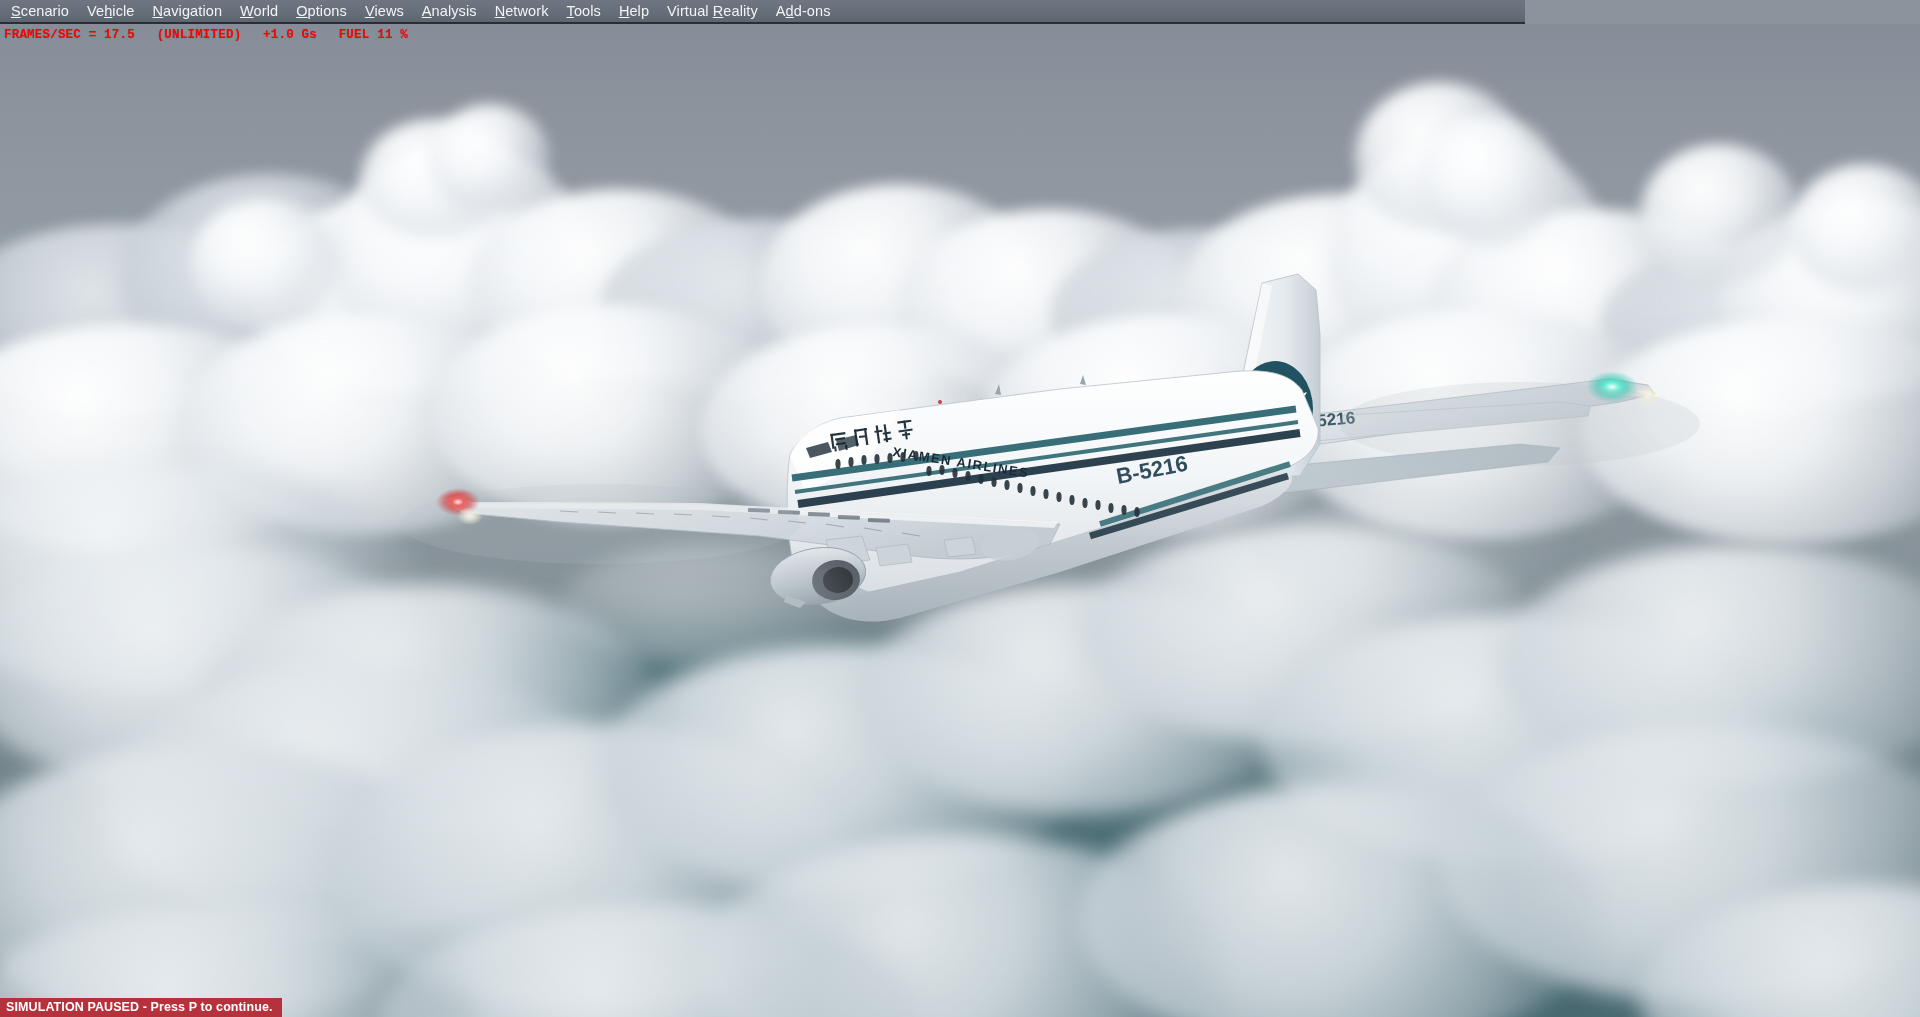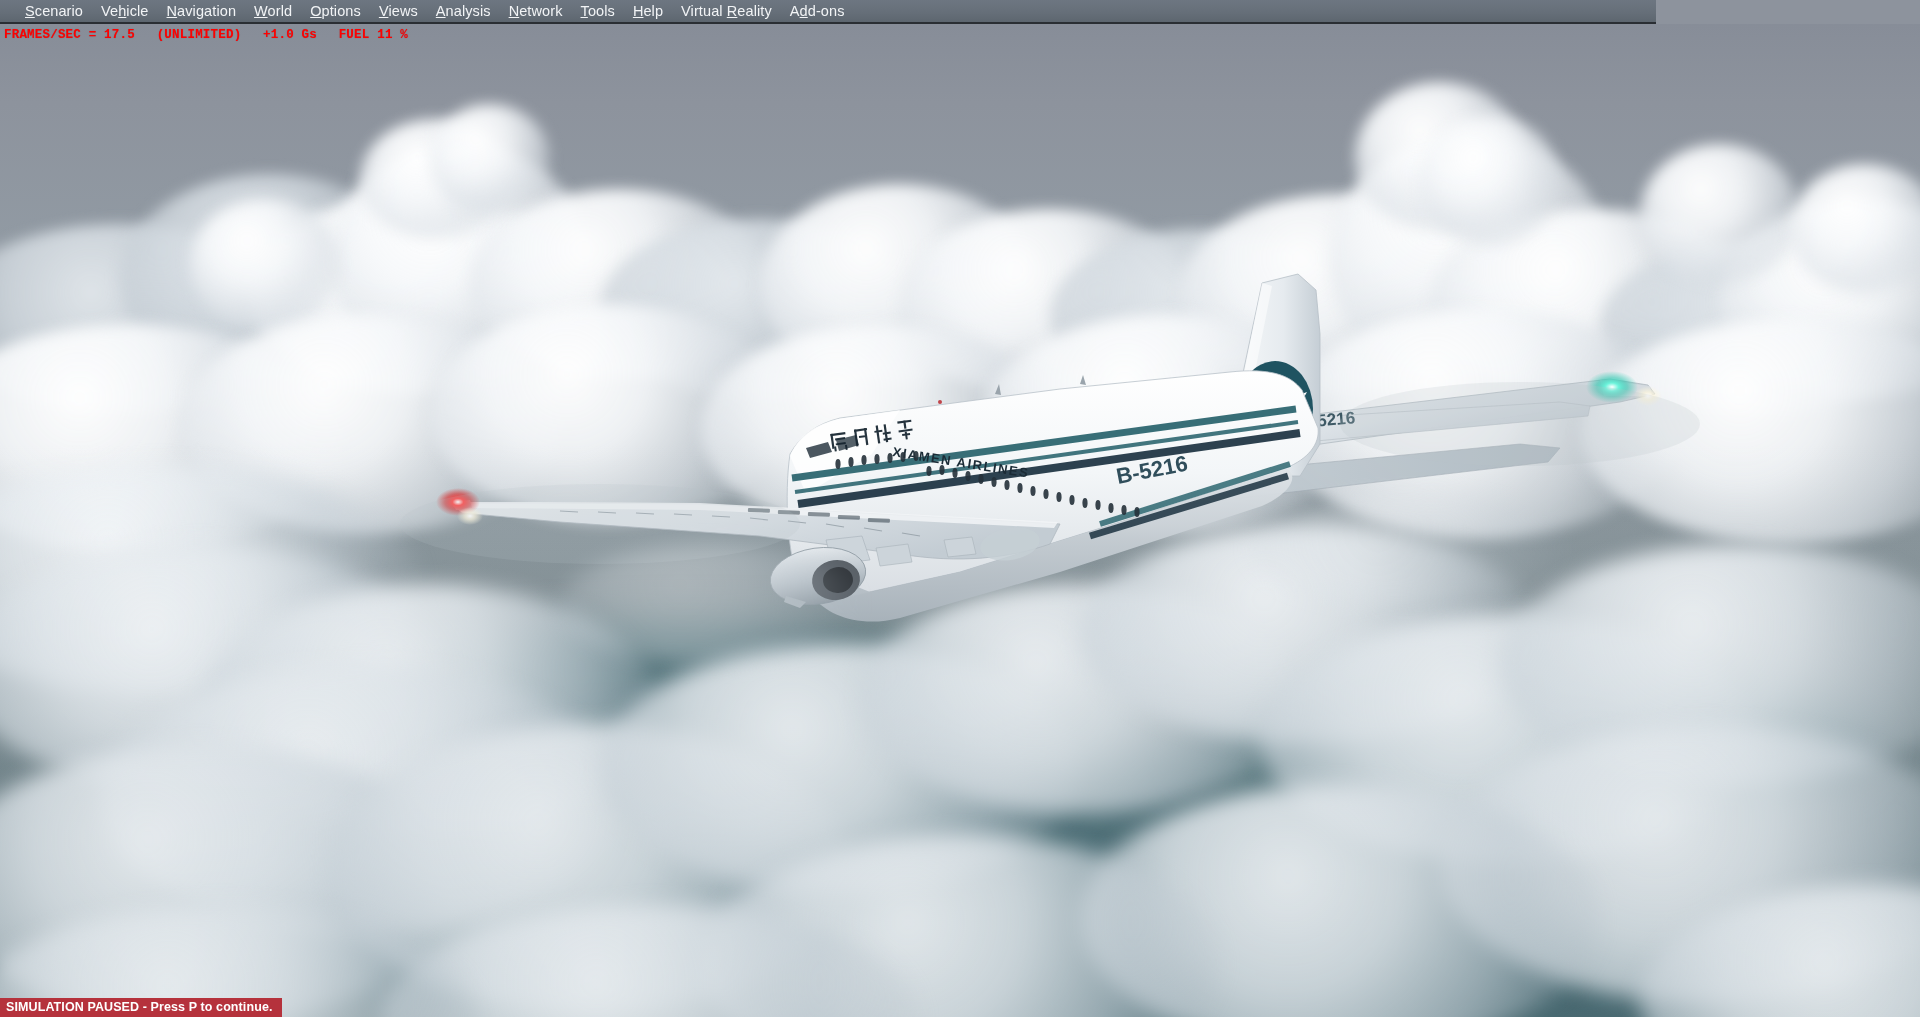--- a/index.html
+++ b/index.html
@@ -12,26 +12,26 @@
 
   #app {
     position: relative;
     width: 1920px; height: 1017px;
     overflow: hidden;
   }
 
   
   #menubar {
     position: absolute; top: 0; left: 0;
-    width: 1656px; height: 24px;
+    width: 1525px; height: 24px;
     background: linear-gradient(180deg, #6d7681 0%, #666f79 55%, #5d666f 100%);
     border-bottom: 2px solid #2a2e33;
     display: flex;
     align-items: center;
-    padding-left: 16px;
+    padding-left: 2px;
     z-index: 60;
     user-select: none;
   }
   .menu-item {
     color: #f2f4f6;
     font-size: 14.5px;
     line-height: 20px;
     padding: 1px 9px 1px 9px;
     white-space: nowrap;
     letter-spacing: 0.1px;

